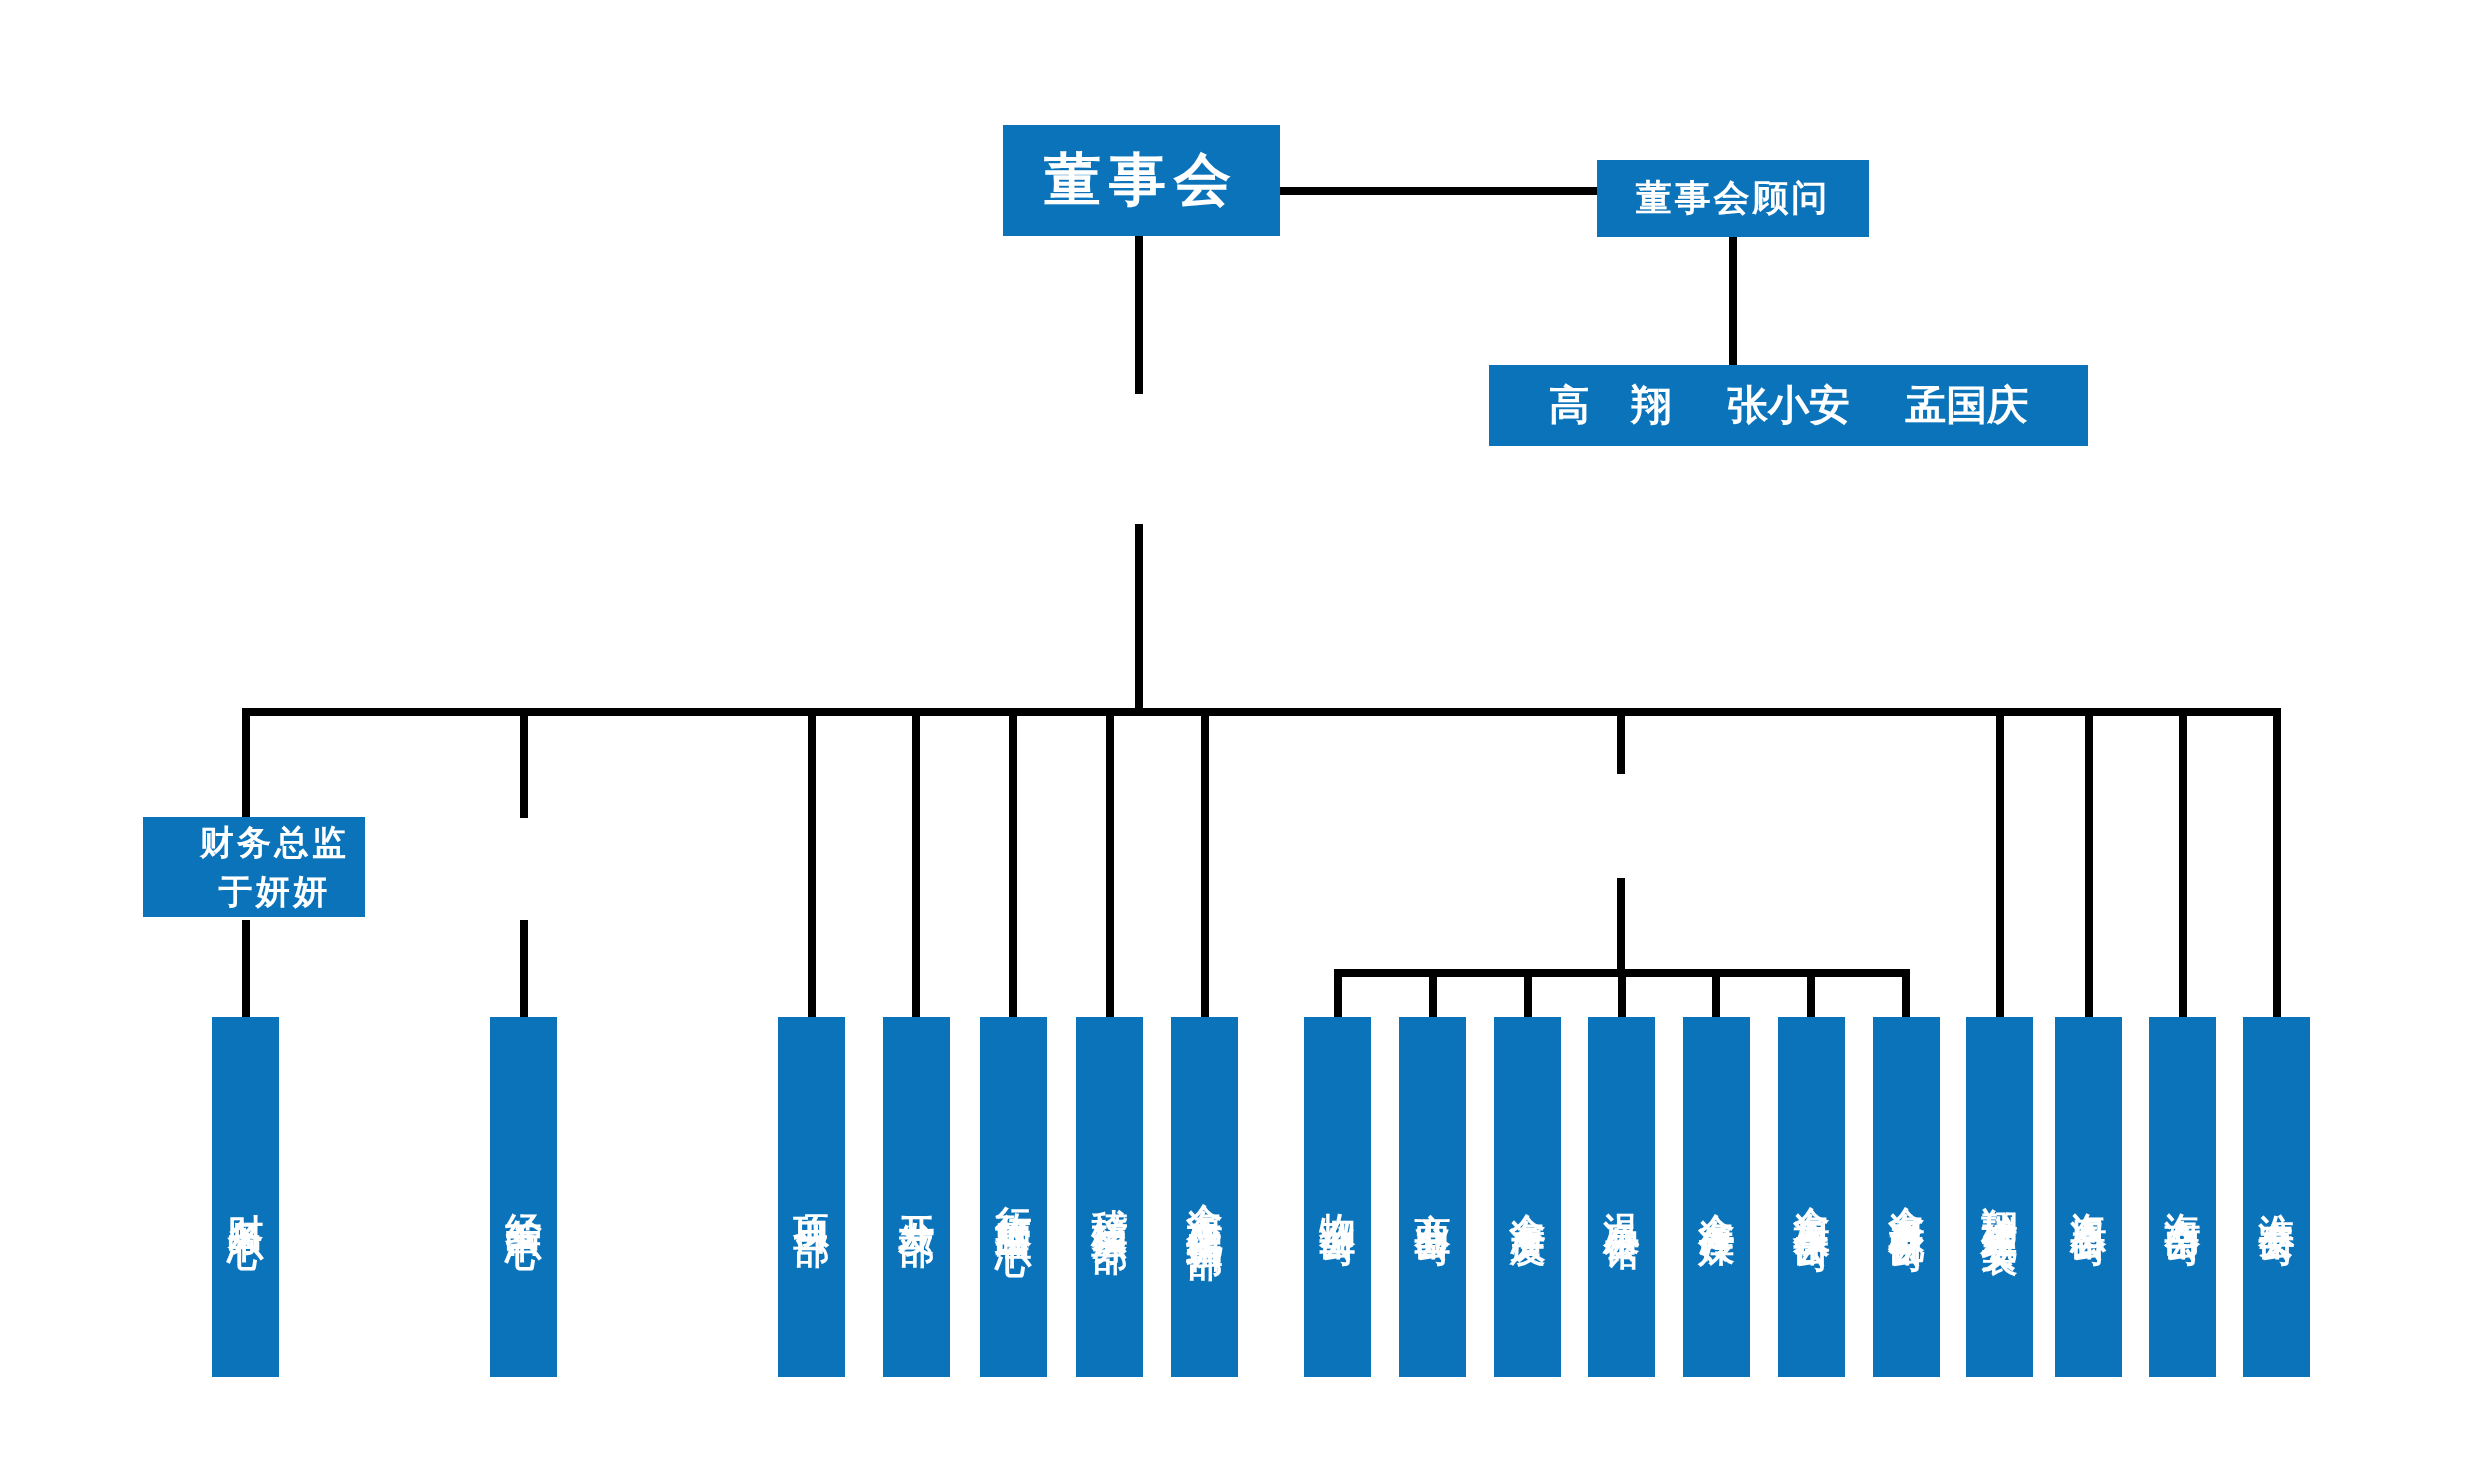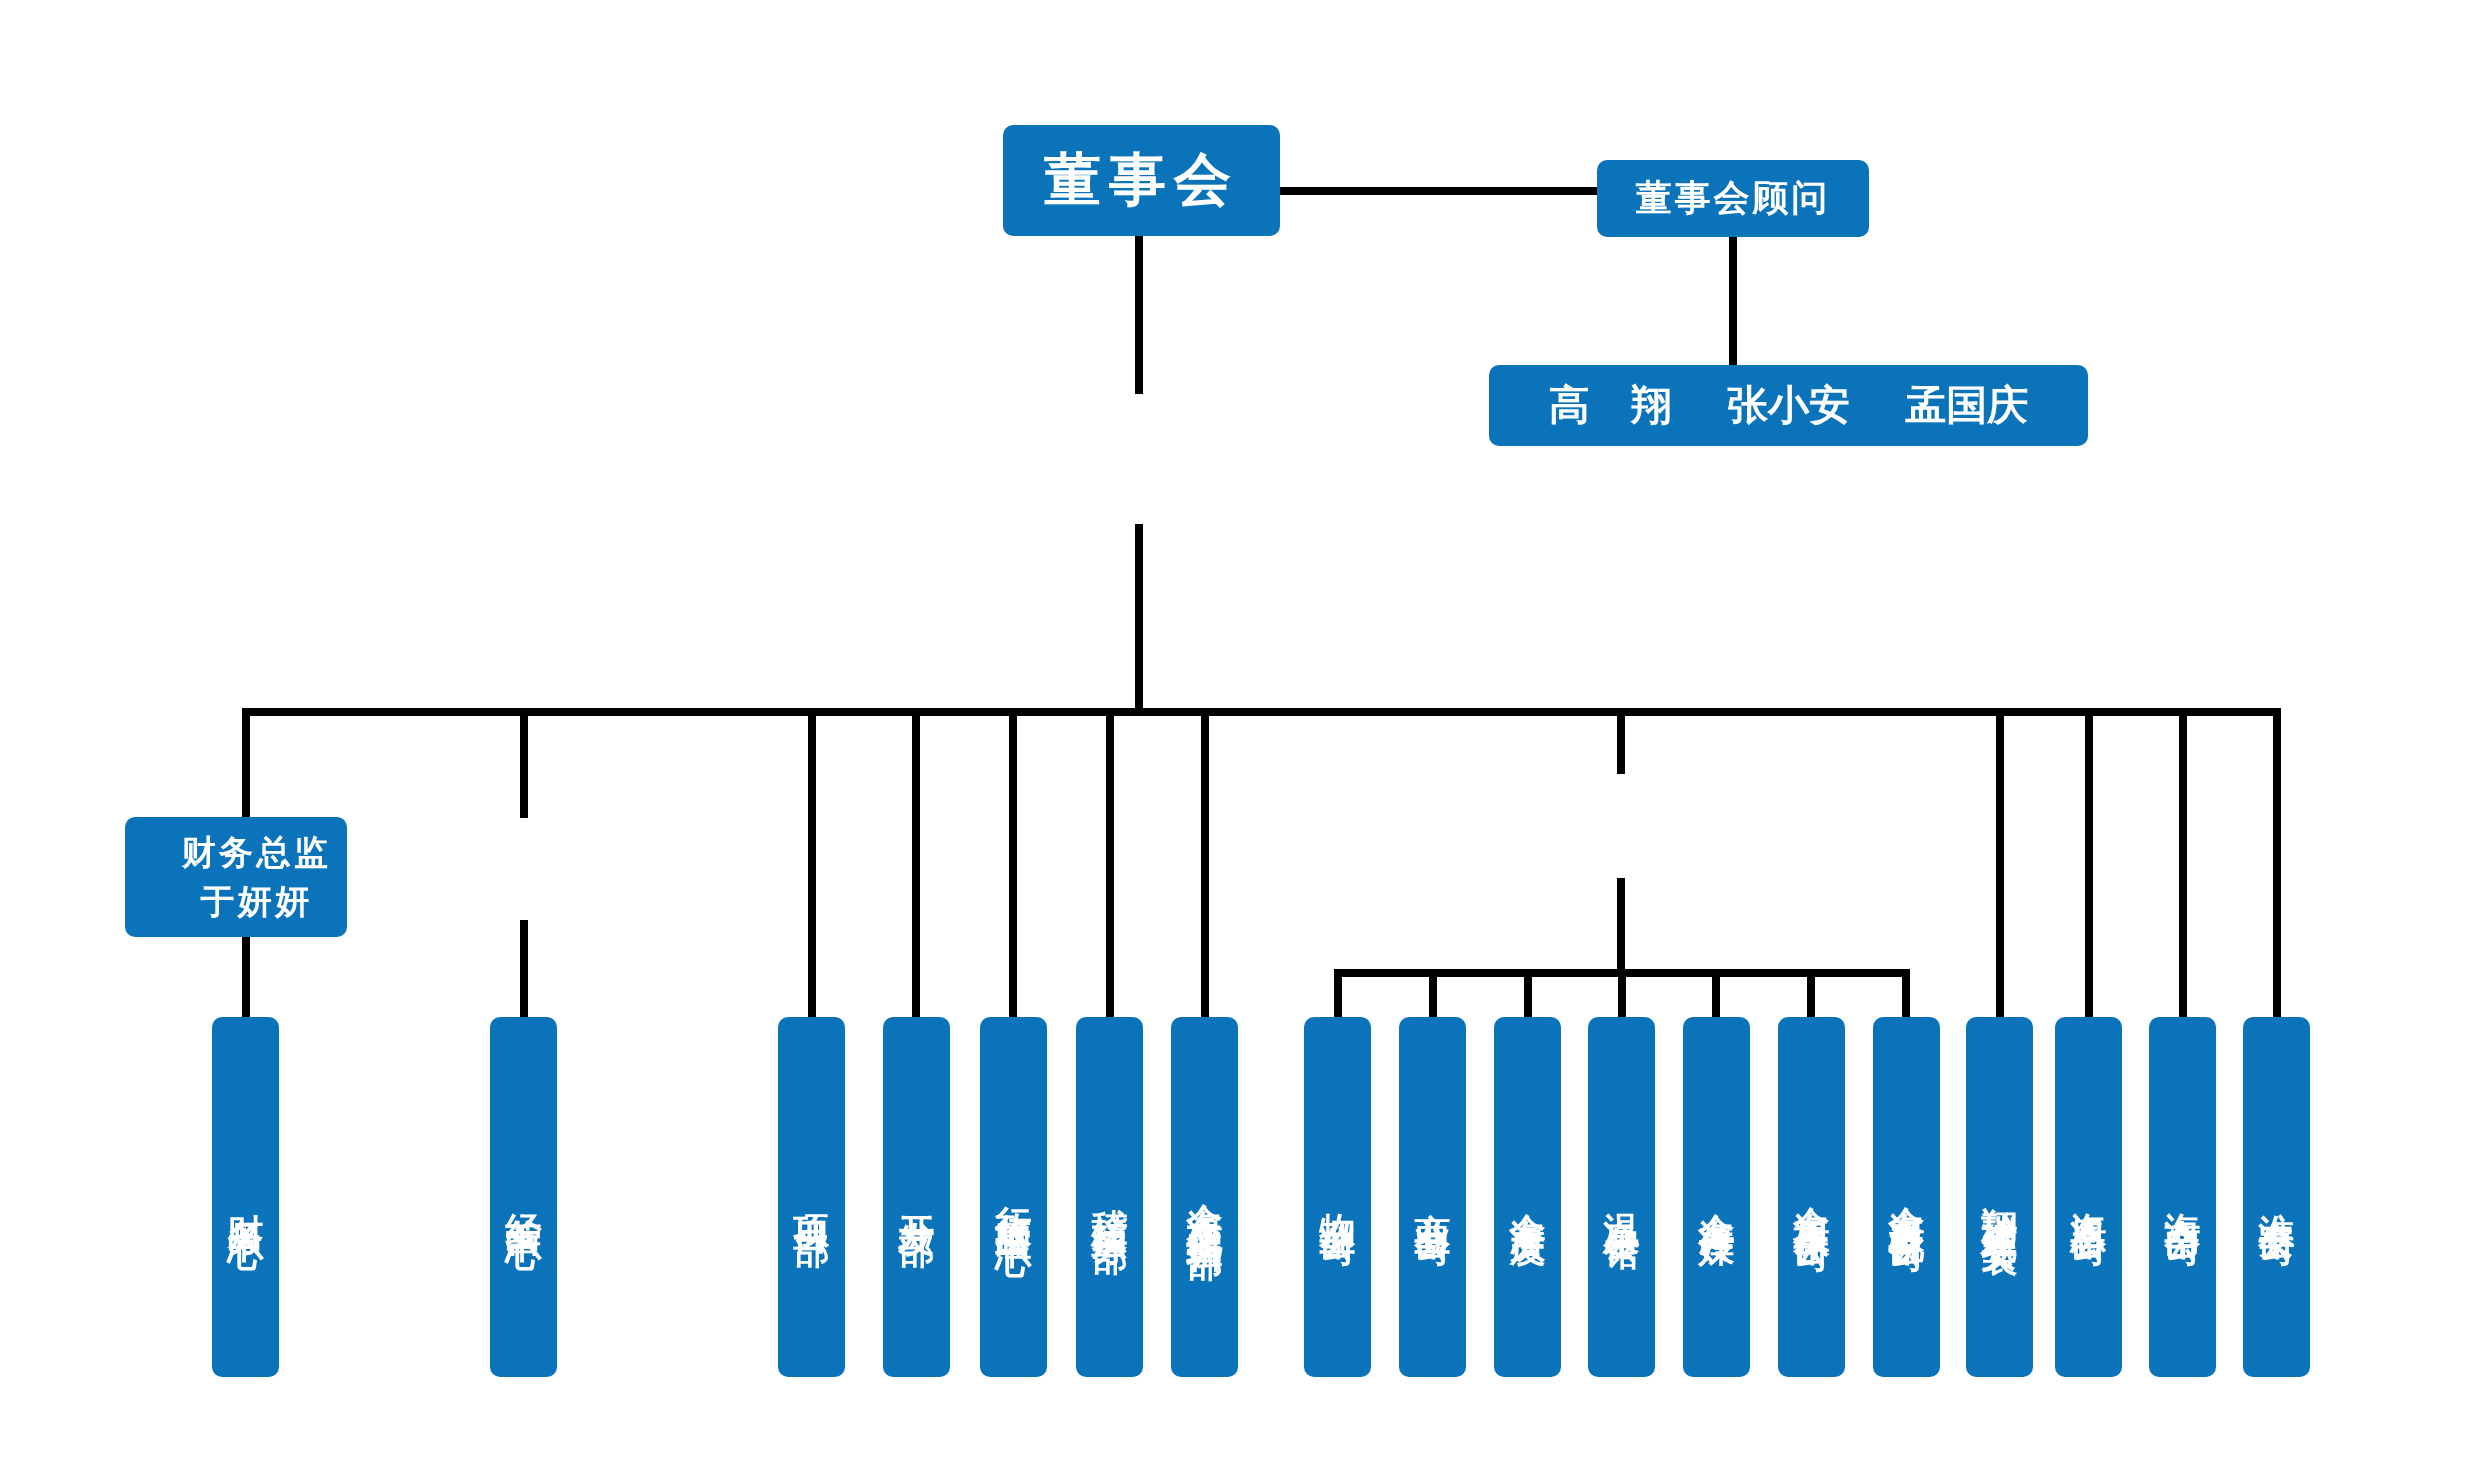--- a/index.html
+++ b/index.html
@@ -18,41 +18,40 @@
   .node {
     position: absolute;
     background: #0b73b9;
     color: #ffffff;
     font-weight: bold;
     display: flex;
     align-items: center;
     justify-content: center;
     text-align: center;
     box-sizing: border-box;
-    border-radius: 10px;
   }
   .node.hbox {
     white-space: pre-line;
   }
   .node.vbox span {
     writing-mode: vertical-rl;
     text-orientation: upright;
     letter-spacing: 6.6px;
     line-height: 1;
   }
   .line {
     position: absolute;
     background: #000000;
   }
   
   #n-board            { left:1003px; top:125px;  width:277px; height:111px; font-size:57px; letter-spacing:0.14em; }
   #n-advisors         { left:1597px; top:160px;  width:272px; height:77px; font-size:36px; letter-spacing:0.08em; }
   #n-advisor-names    { left:1489px; top:365px;  width:599px; height:81px; font-size:41px; }
   #n-chairman         { left:940px; top:393px;  width:404px; height:133px; font-size:38px; line-height:1.55; letter-spacing:0.12em; }
-  #n-finance-director { left:125px;  top:817px; width:222px; height:120px; font-size:34px; line-height:1.45; letter-spacing:0.1em;padding-left:41px; }
+  #n-finance-director { left:143px;  top:817px; width:222px; height:100px; font-size:34px; line-height:1.45; letter-spacing:0.1em;padding-left:41px; }
   #n-marketing-director{ left:411px; top:817px; width:222px; height:104px; font-size:34px; line-height:1.45; letter-spacing:0.1em; }
   #n-gm-assistant     { left:1509px; top:772px; width:224px; height:107px; font-size:34px; line-height:1.45; letter-spacing:0.1em; }
   .vbox { top:1017px; width:67px; height:360px; font-size:36px; }
   #n-unit-0  { left:212px;  }
   #n-unit-1  { left:490px;  }
   #n-unit-2  { left:778px; }
   #n-unit-3  { left:883px; }
   #n-unit-4  { left:980px; }
   #n-unit-5  { left:1076px; }
   #n-unit-6  { left:1171px; }

